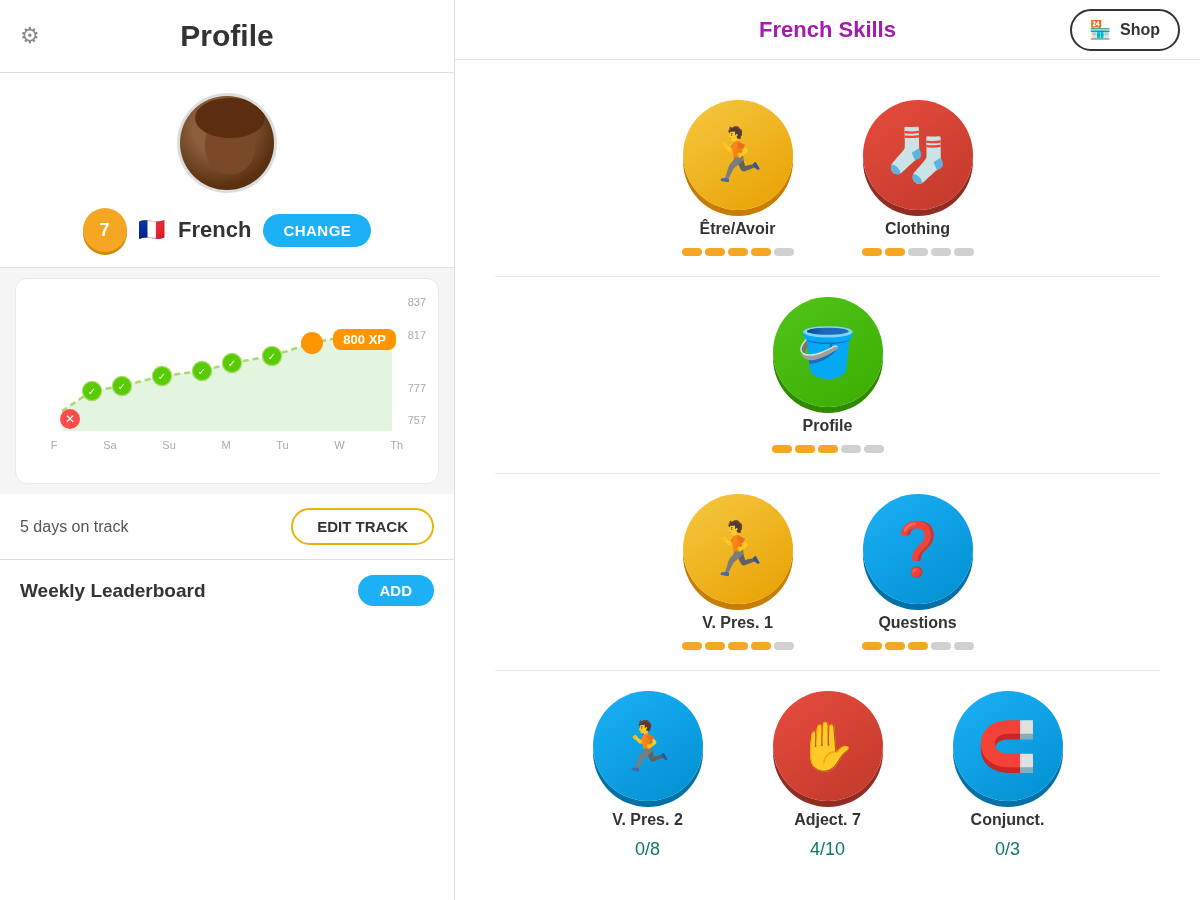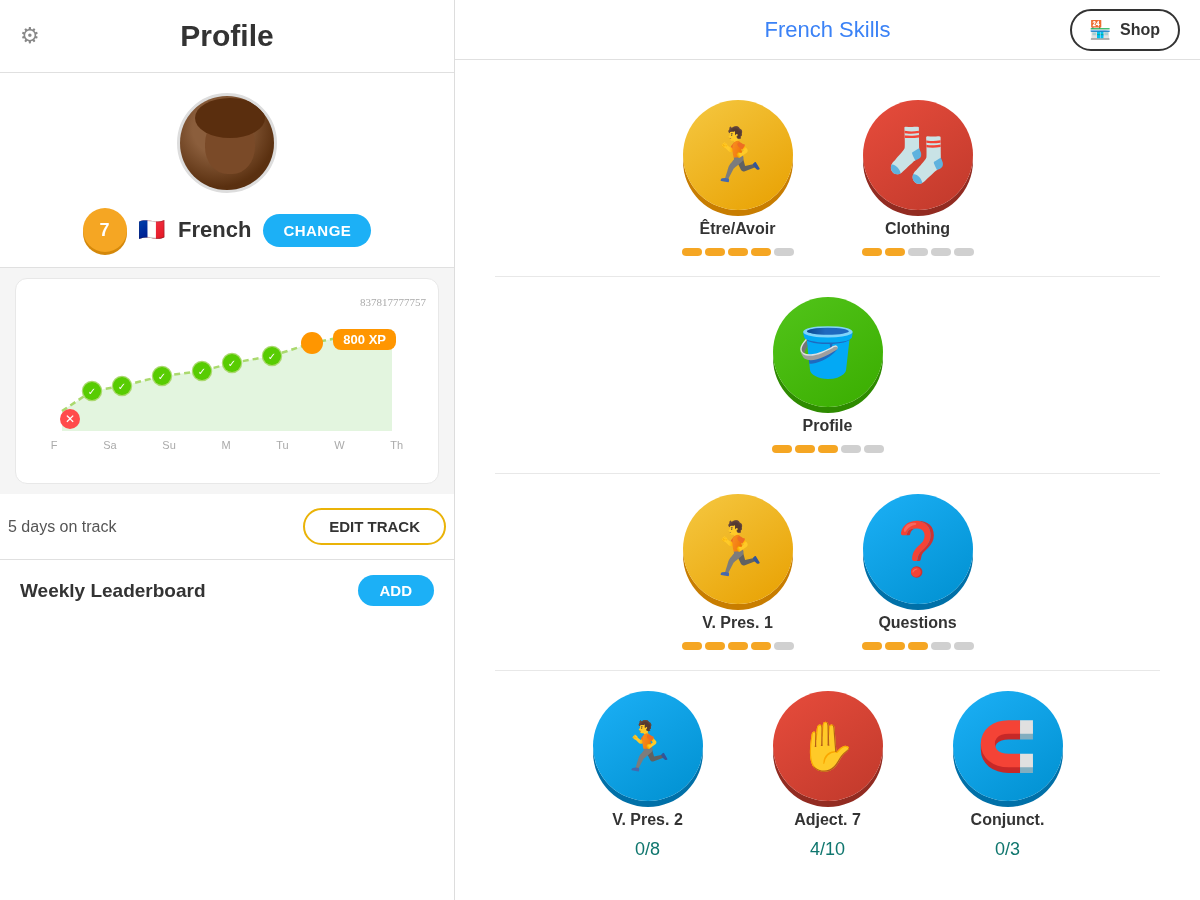--- a/index.html
+++ b/index.html
@@ -128,27 +128,26 @@
       position: relative;
       height: 180px;
       width: 100%;
     }
     .chart-svg {
       width: 100%; height: 140px;
     }
     .chart-labels-y {
       position: absolute;
       right: 0; top: 0;
-      display: flex; flex-direction: row;
+      display: flex; flex-direction: column;
       justify-content: space-between;
       height: 140px;
       font-size: 11px;
       color: #aaa;
       padding: 5px 0;
-      font-family: Liberation Serif, serif;
     }
     .chart-labels-x {
       display: flex;
       justify-content: space-around;
       padding: 4px 0 0;
       font-size: 11px;
       color: #aaa;
     }
     .xp-badge {
       background: #ff9600;
@@ -160,21 +159,21 @@
       position: absolute;
       right: 30px;
       top: 38px;
     }
 
     .track-row {
       background: #fff;
       display: flex;
       align-items: center;
       justify-content: space-between;
-      padding: 14px 8px;
+      padding: 14px 20px;
       border-bottom: 1px solid #e0e0e0;
     }
     .days-text {
       font-size: 16px;
       color: #555;
     }
     .edit-track-btn {
       background: #fff;
       border: 2px solid #eab308;
       border-radius: 20px;
@@ -257,22 +256,22 @@
       display: flex;
       align-items: center;
       justify-content: center;
       height: 73px;
       border-bottom: 1px solid #e0e0e0;
       position: relative;
       background: #fff;
     }
     .right-title {
       font-size: 22px;
-      font-weight: 400;
-      color: #3b82f6;
+      font-weight: 700;
+      color: #a21caf;
     }
     .shop-btn {
       position: absolute;
       right: 20px;
       background: #fff;
       border: 2.5px solid #333;
       border-radius: 25px;
       padding: 8px 18px;
       font-size: 16px;
       font-weight: 700;

